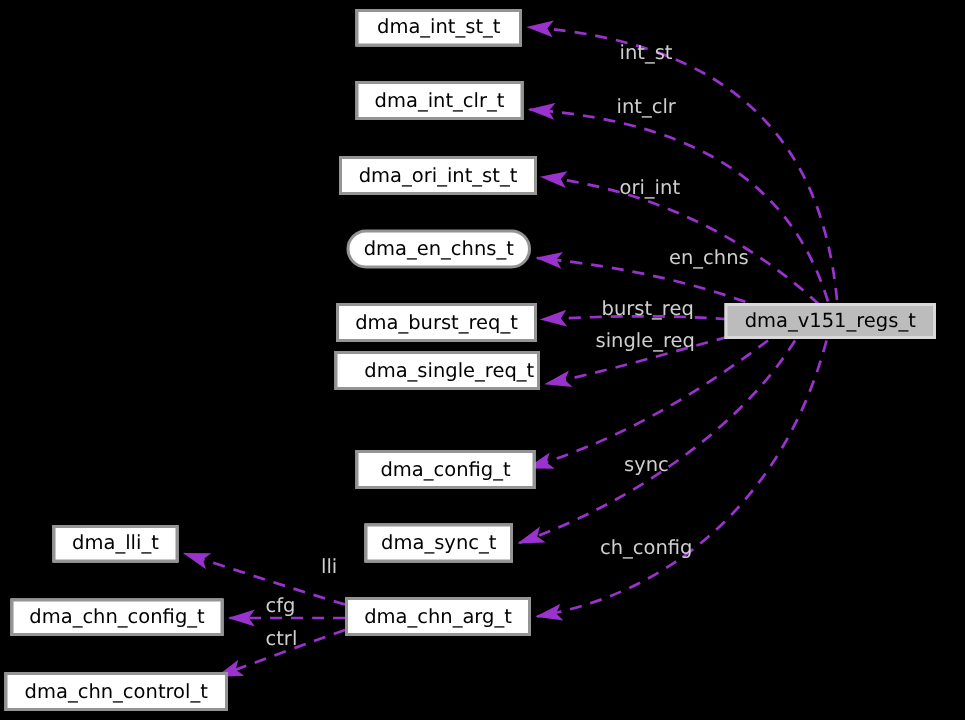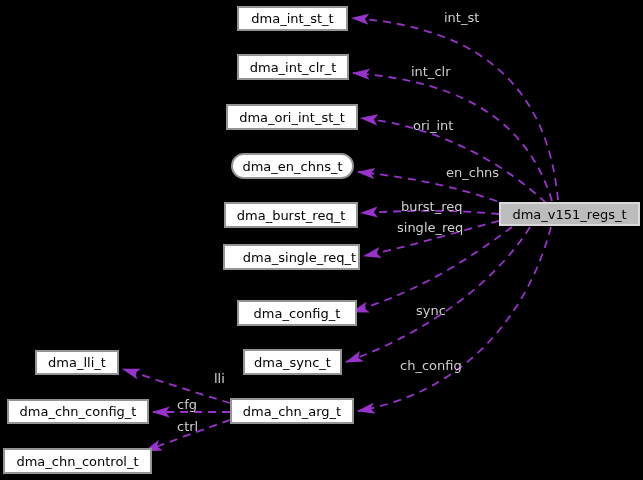--- a/index.html
+++ b/index.html
@@ -74,30 +74,30 @@
     <path class="edge" d="M230,403 C203,395 160,381 123,369" marker-end="url(#arrowhead)"></path>
     <path class="edge" d="M230,412 C205,412 180,412 153,412" marker-end="url(#arrowhead)"></path>
     <path class="edge" d="M230,420 C207,428 172,441 145,451" marker-end="url(#arrowhead)"></path>
   </svg>
 
   <div class="node" style="left:237px;top:6px;width:111px;height:25px;">dma_int_st_t</div>
   <div class="node" style="left:226px;top:104px;width:132px;height:26px;">dma_ori_int_st_t</div>
   <div class="node" style="left:237px;top:54px;width:112px;height:26px;">dma_int_clr_t</div>
   <div class="node" style="left:231px;top:153px;width:123px;height:26px;border-radius:13px;">dma_en_chns_t</div>
   <div class="node" style="left:224px;top:202px;width:134px;height:26px;">dma_burst_req_t</div>
-  <div class="node" style="left:223px;top:244px;width:137px;height:26px;padding-left:16px;">dma_single_req_t</div>
+  <div class="node" style="left:223px;top:234px;width:137px;height:26px;padding-left:16px;">dma_single_req_t</div>
   <div class="node" style="left:237px;top:300px;width:120px;height:26px;">dma_config_t</div>
   <div class="node" style="left:243px;top:349px;width:99px;height:26px;">dma_sync_t</div>
   <div class="node" style="left:230px;top:398px;width:124px;height:26px;">dma_chn_arg_t</div>
   <div class="node" style="left:35px;top:350px;width:84px;height:25px;">dma_lli_t</div>
   <div class="node" style="left:7px;top:399px;width:142px;height:25px;">dma_chn_config_t</div>
   <div class="node" style="left:3px;top:448px;width:149px;height:26px;">dma_chn_control_t</div>
-  <div class="node highlight" style="left:499px;top:202px;width:141px;height:24px;">dma_v151_regs_t</div>
+  <div class="node highlight" style="left:483px;top:202px;width:141px;height:24px;">dma_v151_regs_t</div>
 
-  <span class="edge-label" style="left:413px;top:10px;margin-left:31px;">int_st</span>
+  <span class="edge-label" style="left:413px;top:28px;">int_st</span>
   <span class="edge-label" style="left:411px;top:64px;">int_clr</span>
   <span class="edge-label" style="left:413px;top:118px;">ori_int</span>
   <span class="edge-label" style="left:404px;top:165px;margin-left:42px;">en_chns</span>
   <span class="edge-label" style="left:401px;top:199px;">burst_req</span>
   <span class="edge-label" style="left:397px;top:220px;">single_req</span>
   <span class="edge-label" style="left:416px;top:303px;">sync</span>
   <span class="edge-label" style="left:400px;top:358px;">ch_config</span>
   <span class="edge-label" style="left:194px;top:371px;margin-left:20px;">lli</span>
   <span class="edge-label" style="left:177px;top:397px;">cfg</span>
   <span class="edge-label" style="left:177px;top:419px;">ctrl</span>

